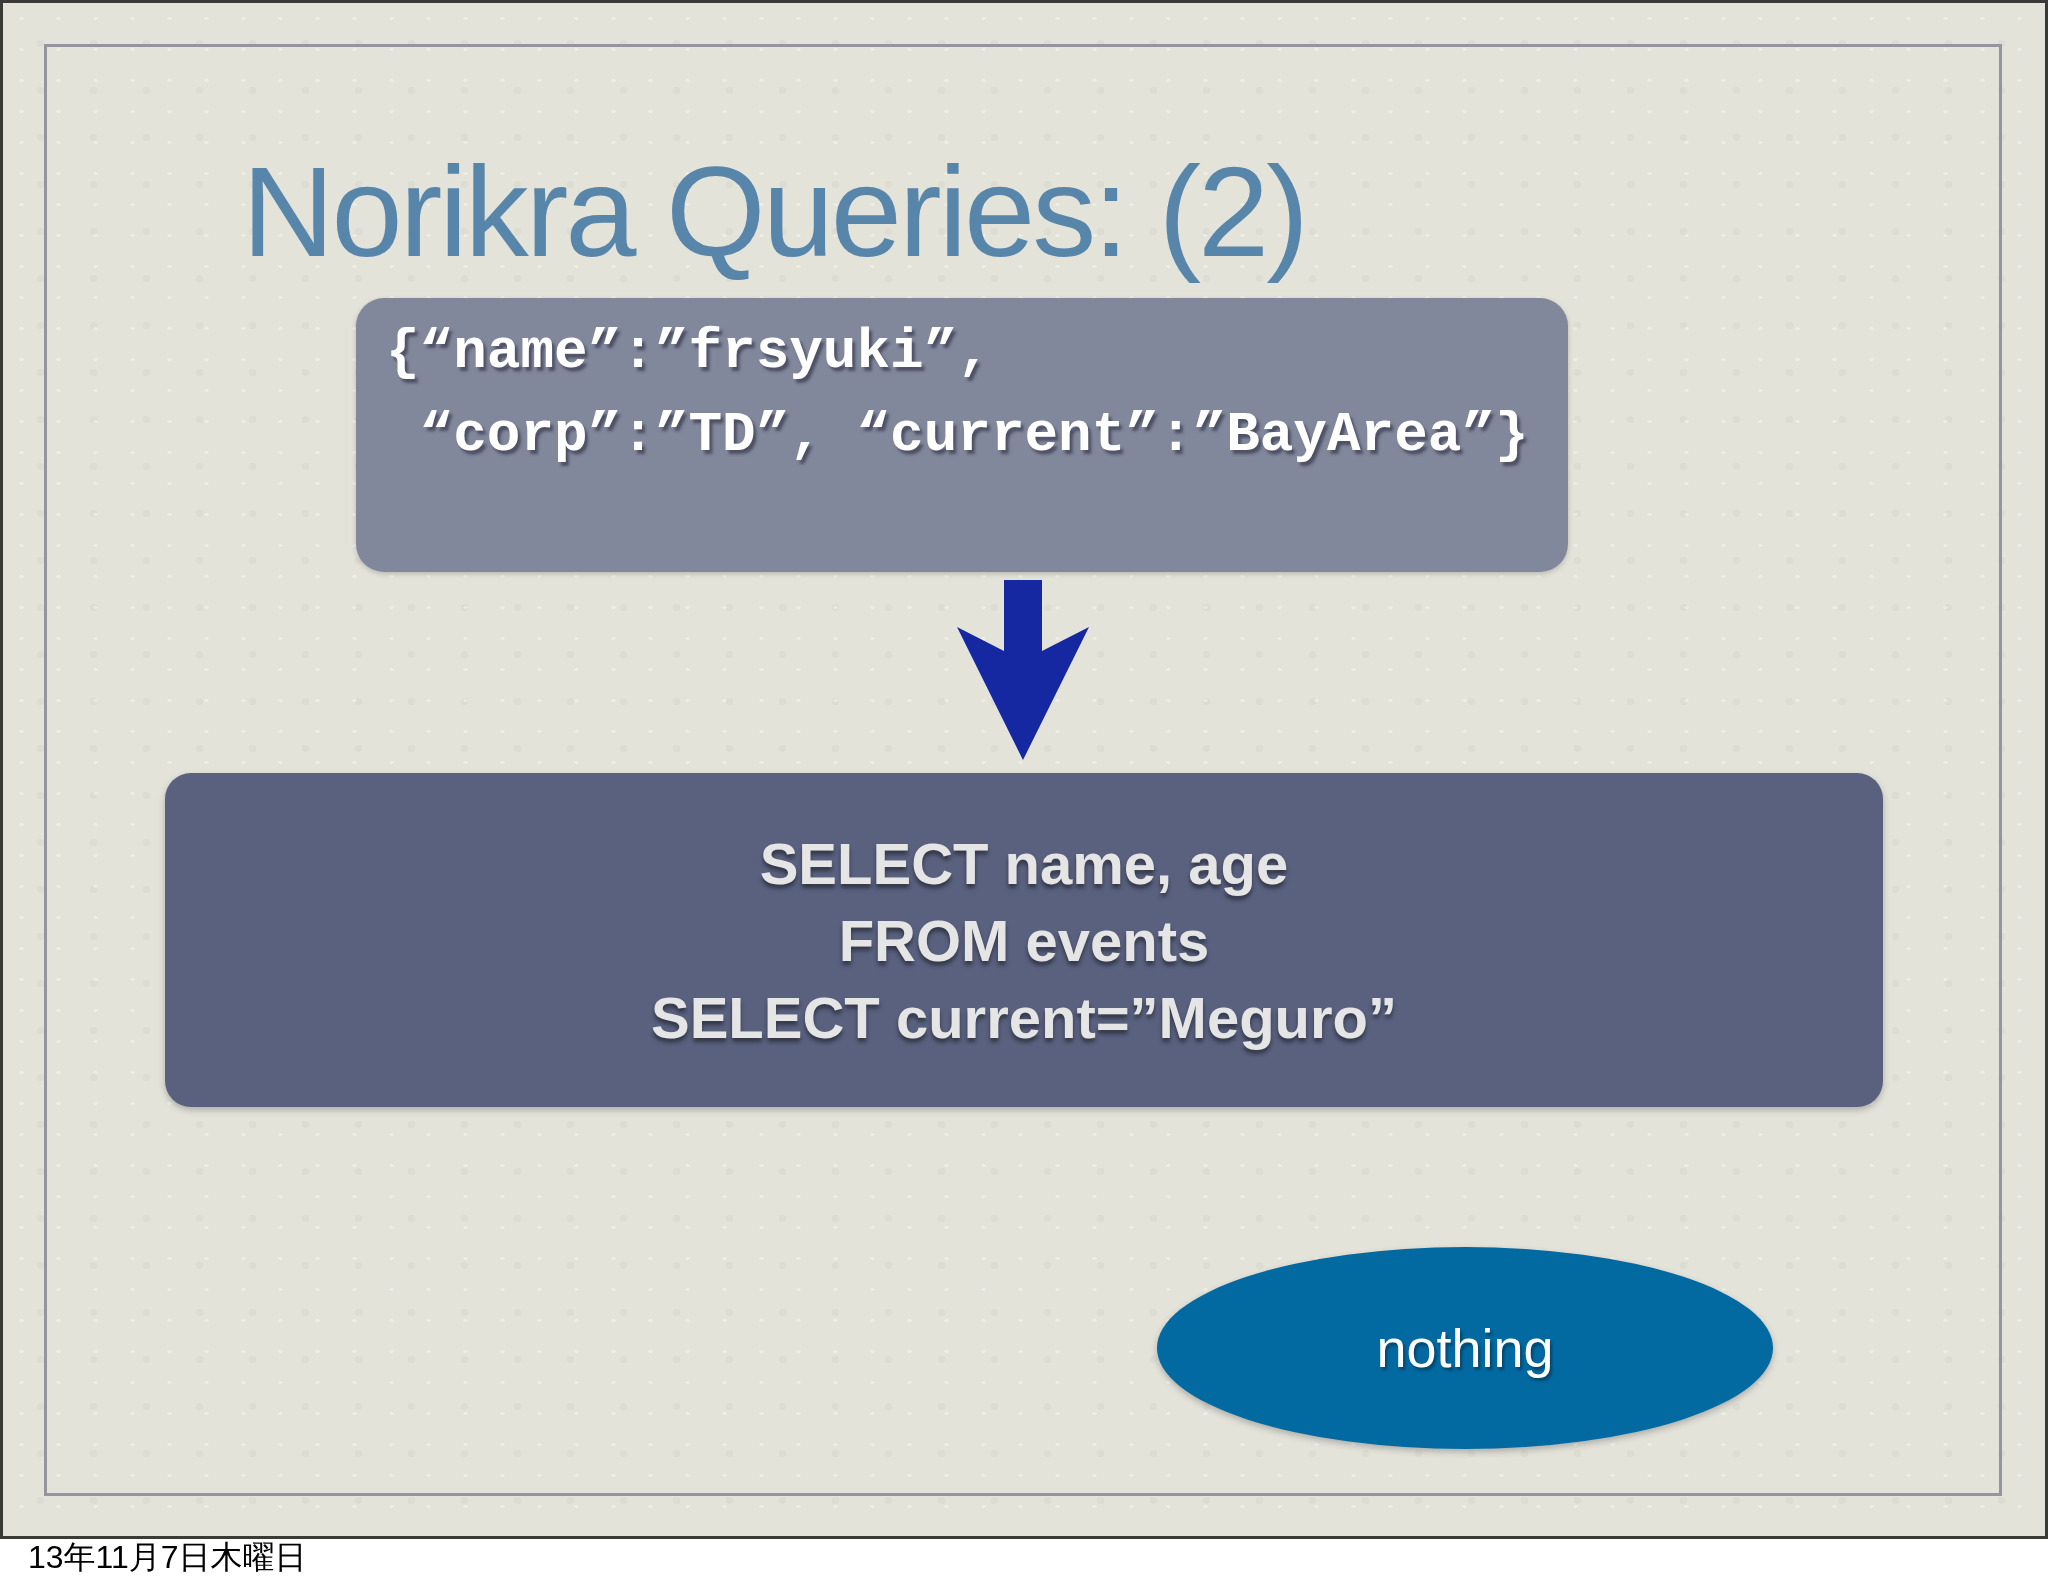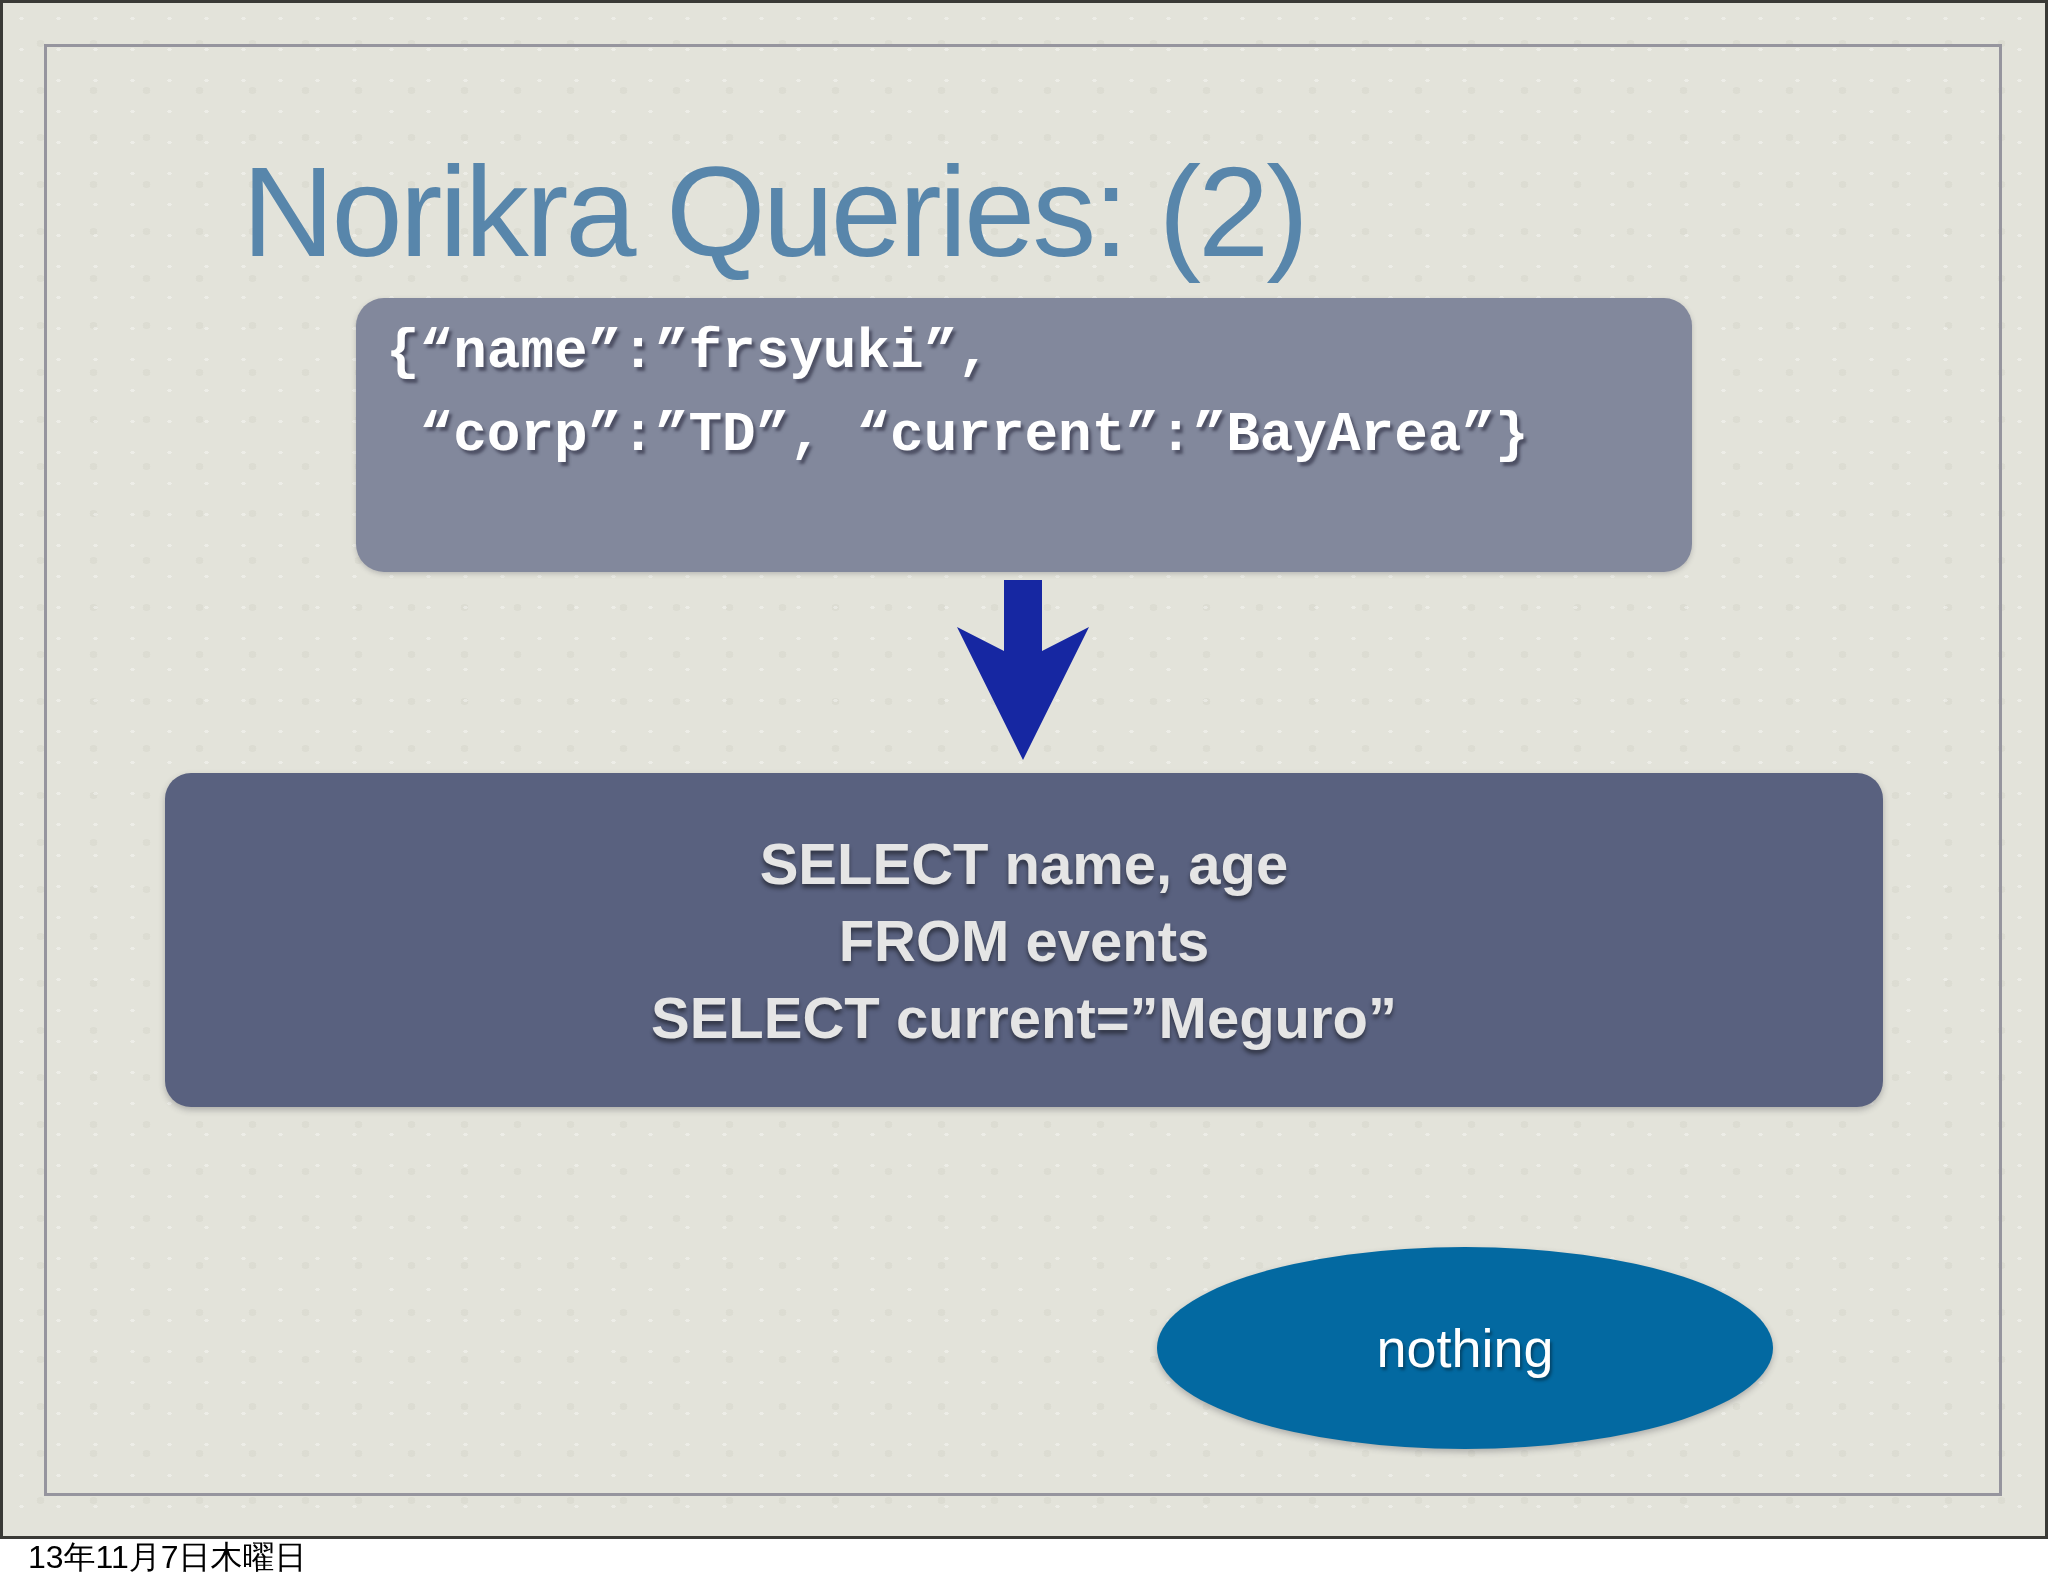--- a/index.html
+++ b/index.html
@@ -37,21 +37,21 @@
     left: 242px; top: 52px;
     font-size: 128px;
     font-weight: 300;
     letter-spacing: -3px;
     color: #5886ab;
     white-space: nowrap;
   }
   .code-box {
     position: absolute;
     left: 356px; top: 298px;
-    width: 1336px; height: 274px;
+    width: 1212px; height: 274px;
     box-sizing: border-box;
     background: #82889c;
     border-radius: 28px;
     padding: 13px 0 0 30px;
     box-shadow: 0 2px 5px rgba(60,60,70,0.25);
   }
   .code-line {
     font-family: "Liberation Mono", monospace;
     font-weight: bold;
     font-size: 56px;

